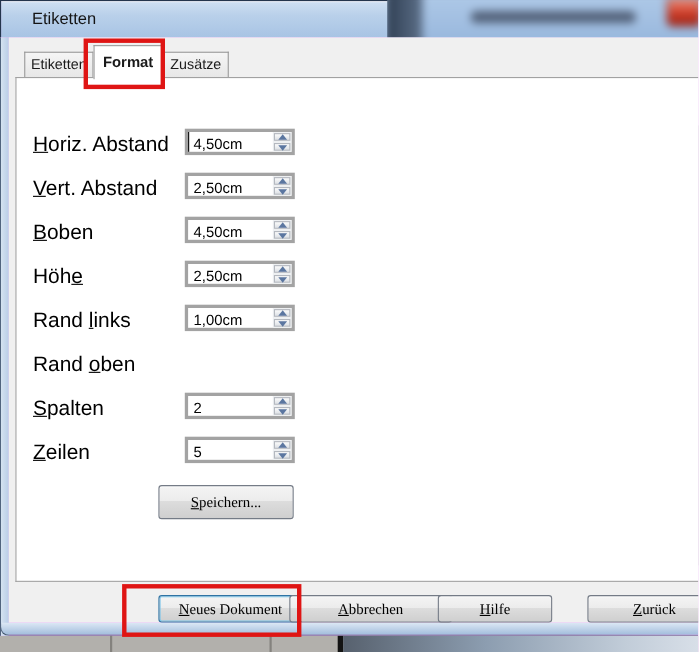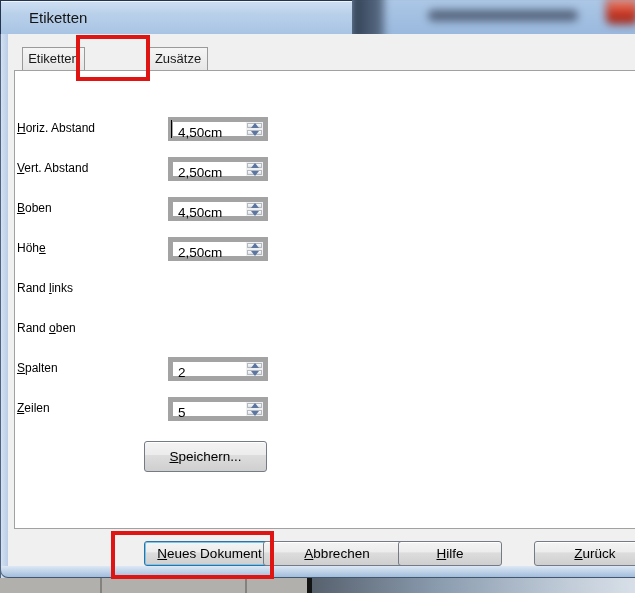--- a/index.html
+++ b/index.html
@@ -36,42 +36,42 @@
   
   .tab { position:absolute; border:1px solid #9a9a9a; border-bottom:none;
     background:linear-gradient(180deg,#f5f5f5,#e7e7e7); font-size:13px; color:#1a1a1a;
     text-align:center; z-index:2; }
   .tab-active { left:85px; top:41px; width:63px; height:31px; line-height:29px;
     background:#fff; font-weight:bold; font-size:13.5px; z-index:4; }
   .tab-panel { left:14px; top:70px; width:621px; height:459px; background:#fff;
     border:1px solid #a1a1a1; border-right:none; z-index:1; }
 
   
-  .frm-label { position:absolute; left:17px; font-size:12px; color:#000; z-index:5; }
+  .frm-label { position:absolute; left:30px; font-size:19px; color:#000; z-index:5; }
   .mn { text-decoration:underline; }
   .field { position:absolute; left:168px; width:100px; height:24px; background:#fff;
-    border:5px solid #a3a3a3; display:flex; z-index:5; }
+    border:3px solid #a3a3a3; display:flex; z-index:5; }
   .field-text { flex:1; font-size:13.5px; line-height:22px; padding-left:5px; color:#000; }
   .spin { width:17px; display:flex; flex-direction:column; background:#eef0f2; }
   .spin-btn { flex:1; margin:1px 1px; background:linear-gradient(180deg,#fbfbfb,#dde1e6);
     border:1px solid #b4b8bf; position:relative; }
   .arr { position:absolute; left:50%; top:50%; width:0; height:0; }
   .arr.up { transform:translate(-50%,-60%);
     border-left:4px solid transparent; border-right:4px solid transparent;
     border-bottom:5px solid #5b76a0; }
   .arr.down { transform:translate(-50%,-40%);
     border-left:4px solid transparent; border-right:4px solid transparent;
     border-top:5px solid #5b76a0; }
   .caret { left:171px; top:120px; width:1px; height:18px; background:#000; z-index:6; }
 
   
   .btn { position:absolute; border:1px solid #747b86; border-radius:3px;
     background:linear-gradient(180deg,#f4f4f4 0%,#ececec 45%,#dddddd 46%,#cfcfcf 100%);
     font-size:13.5px; color:#000; text-align:center; z-index:5;
-    box-shadow:inset 0 1px 0 #ffffff; }
+    box-shadow:inset 0 1px 0 #ffffff;font-family:Liberation Serif, serif; }
   .save-btn { left:144px; top:441px; width:123px; height:31px; line-height:29px; }
   .foot-btn { top:541px; height:25px; line-height:23px; }
   .btn-focus { border:1px solid #2f73a3; box-shadow:inset 0 0 0 1px #7cc5ea, inset 0 1px 0 #eaf6fc;margin-left:27px; }
 
   
   .user-label { position:absolute; top:88px; font-size:13.5px; color:#000; }
   .preview-box { left:289px; top:114px; width:346px; height:400px; background:#fff;
     border:1px solid #9e9e9e; }
   svg text { font-family:"Liberation Sans", sans-serif; font-size:13.5px; fill:#000; }
 
@@ -107,20 +107,21 @@
       <div class="bg-title-smudge"></div>
       <div class="bg-close"></div>
     </div>
   </div>
 
   <div class="abs frame-left"></div>
   <div class="abs dlg-body"></div>
   <div class="abs frame-bottom"></div>
 
   <div class="tab" style="left:22px;top:47px;width:63px;height:23px;line-height:22px;">Etiketten</div>
+  <div class="tab tab-active">Format</div>
   <div class="tab" style="left:148px;top:47px;width:60px;height:23px;line-height:22px;">Zusätze</div>
   <div class="abs tab-panel"></div>
 
   <div class="frm-label" style="top:121px"><span></span><span class="mn">H</span><span>oriz. Abstand</span></div>
   <div class="field" style="top:117px">
     <div class="field-text">4,50cm</div>
     <div class="spin">
       <div class="spin-btn">
           <i class="arr up"></i>
         </div>
@@ -164,20 +165,31 @@
       <div class="spin-btn">
           <i class="arr up"></i>
         </div>
       <div class="spin-btn">
           <i class="arr down"></i>
         </div>
     </div>
   </div>
 
   <div class="frm-label" style="top:281px"><span>Rand </span><span class="mn">l</span><span>inks</span></div>
+  <div class="field" style="top:277px">
+    <div class="field-text">1,00cm</div>
+    <div class="spin">
+      <div class="spin-btn">
+          <i class="arr up"></i>
+        </div>
+      <div class="spin-btn">
+          <i class="arr down"></i>
+        </div>
+    </div>
+  </div>
 
   <div class="frm-label" style="top:321px"><span>Rand </span><span class="mn">o</span><span>ben</span></div>
 
   <div class="frm-label" style="top:361px"><span></span><span class="mn">S</span><span>palten</span></div>
   <div class="field" style="top:357px">
     <div class="field-text">2</div>
     <div class="spin">
       <div class="spin-btn">
           <i class="arr up"></i>
         </div>

